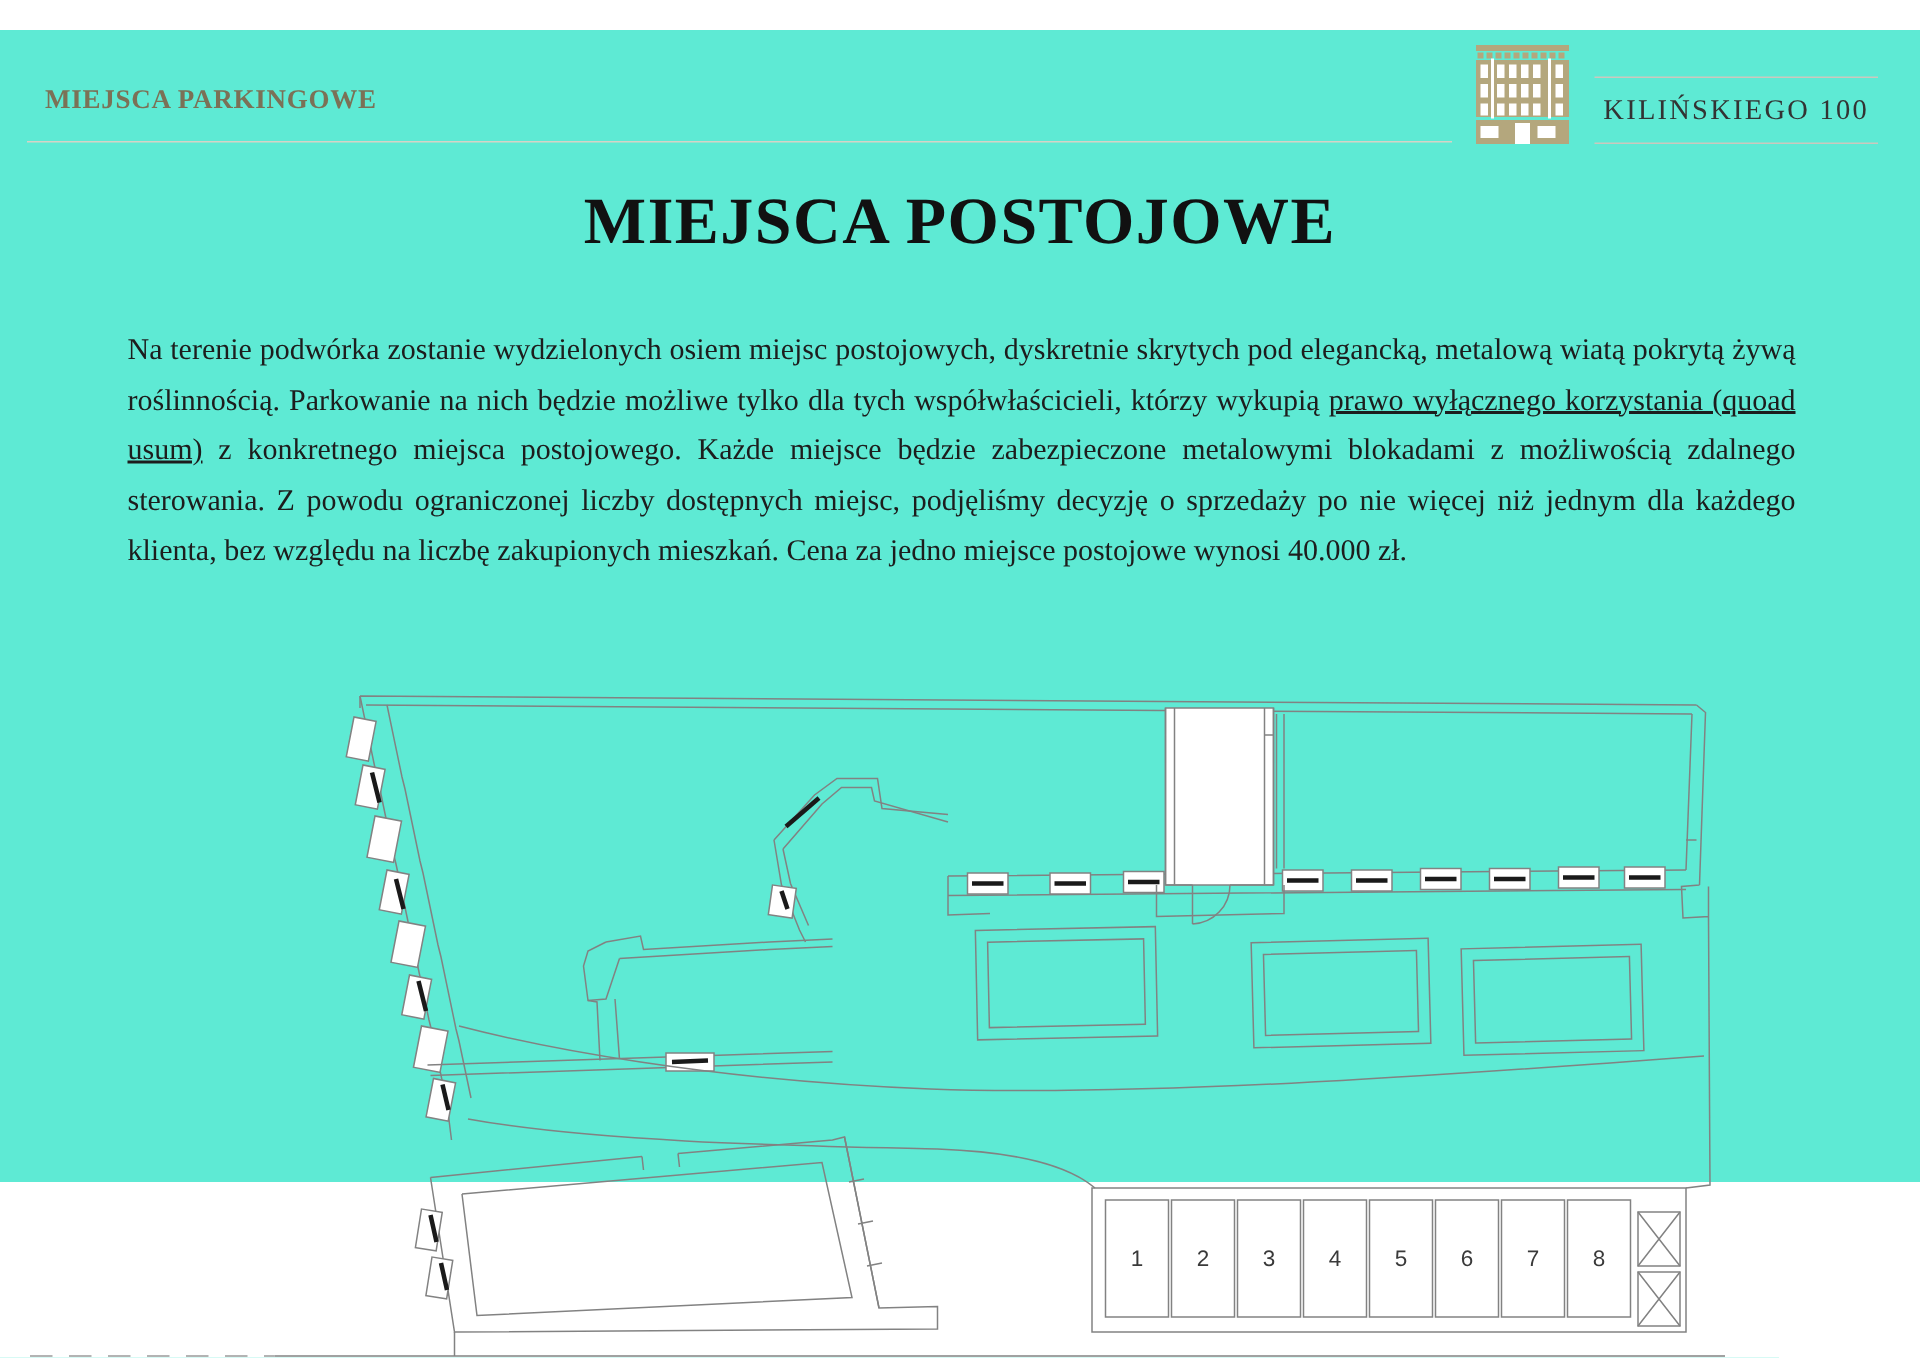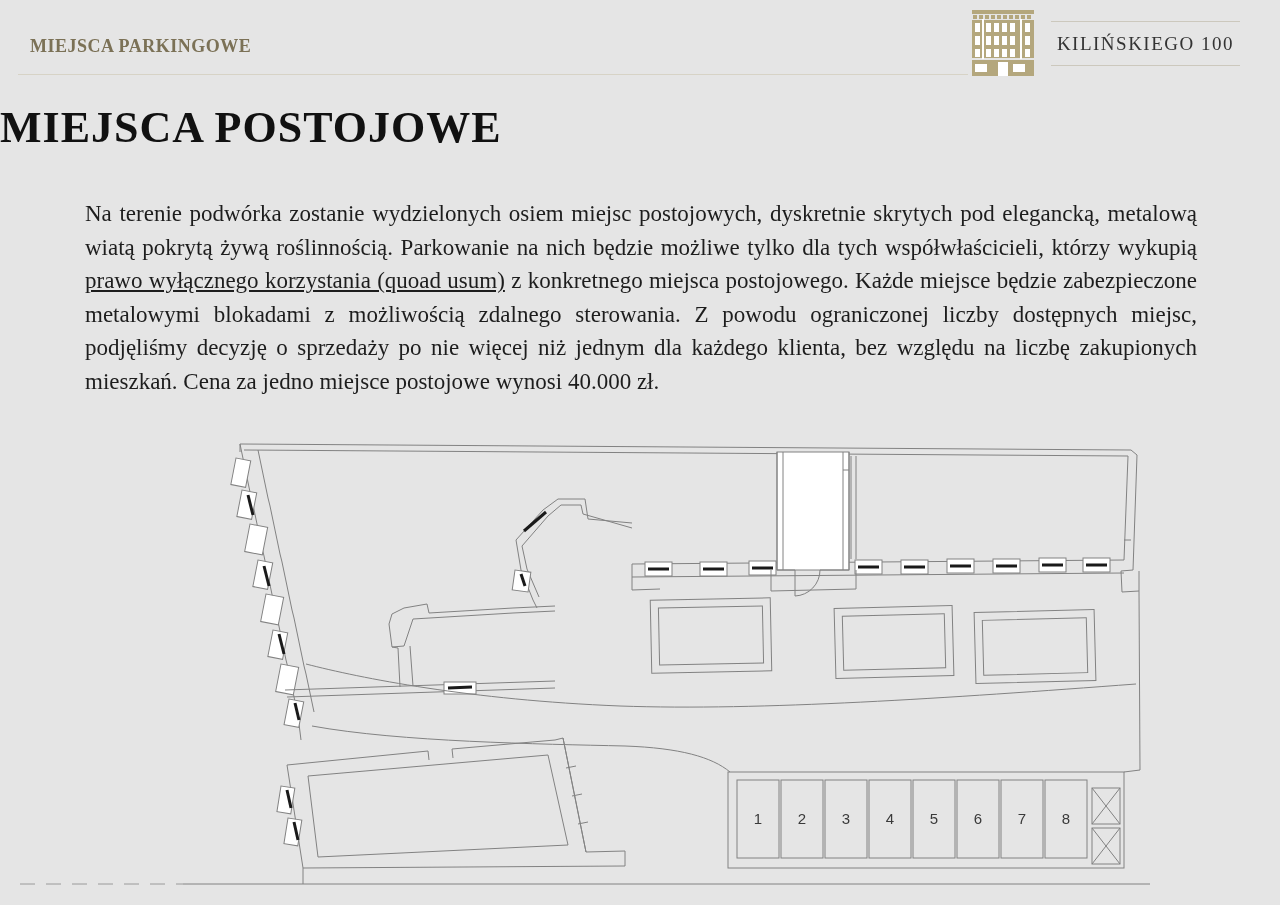--- a/index.html
+++ b/index.html
@@ -1,47 +1,47 @@
 <!DOCTYPE html>
 <html><head>
 <meta charset="utf-8">
 <style>
   * { margin:0; padding:0; box-sizing:border-box; }
   html,body { width:1280px; height:905px; background:#ffffff; overflow:hidden;
               font-family:"Liberation Serif", serif; }
-  .page { position:relative; width:1280px; height:905px; background:#e5e5e5; }
+  .page { position:relative; width:1280px; height:768px; background:#5eead4;margin-top:20px; }
 
   
   .header-label{
     position:absolute; left:30px; top:36px;
     font-size:18px; font-weight:bold; letter-spacing:.5px;
     color:#7b7156;
   }
   .header-divider{
     position:absolute; left:18px; top:74px; width:950px; height:0;
     border-top:1px solid #d7d3c6;
   }
-  .brand{ position:absolute; right:40px; top:10px; display:flex; align-items:center; gap:14px; }
+  .brand{ position:absolute; right:28px; top:10px; display:flex; align-items:flex-end; gap:14px; }
   .brand-logo{ width:68px; height:66px; }
   .brand-name{
     font-size:19px; letter-spacing:1.5px; color:#333;
     border-top:1px solid #ccc8bd; border-bottom:1px solid #ccc8bd;
     padding:11px 6px 10px 6px; white-space:nowrap;
   }
 
   
   .page-title{
-    position:absolute; left:0; right:0; top:102px; 
+    position:absolute; left:0; right:0; top:102px; text-align:center;
     font-size:44px; font-weight:bold; letter-spacing:1px; color:#111;
   }
 
   
   .body-paragraph{
     position:absolute; left:85px; width:1112px; top:197px;
-    font-size:23px; line-height:33.6px; color:#1d1d1d;
+    font-size:20px; line-height:33.6px; color:#1d1d1d;
     text-align:justify;
   }
   .body-paragraph .u{ text-decoration:underline; }
 
   
   .plan-note{
     position:absolute; left:83px; top:753px; width:158px;
     font-size:16.5px; font-weight:bold; line-height:26.6px;
     color:#111; text-align:justify; z-index:3;
   }

